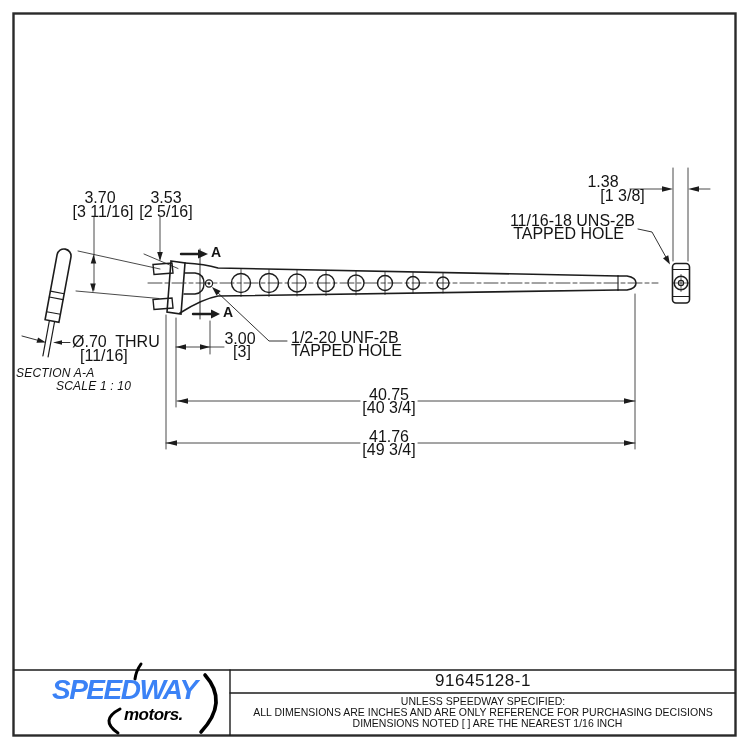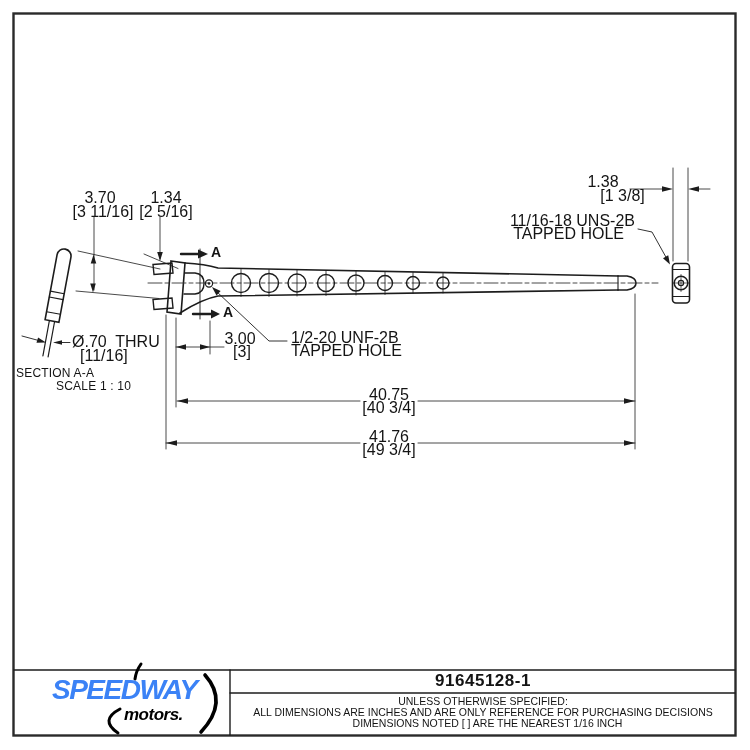--- a/index.html
+++ b/index.html
@@ -3,22 +3,22 @@
 <meta charset="utf-8">
 <style>
   html,body{margin:0;padding:0;background:#ffffff;}
   #page{position:relative;width:750px;height:750px;background:#ffffff;overflow:hidden;
         font-family:"Liberation Sans",sans-serif;color:#111;}
   svg.linework{position:absolute;left:0;top:0;width:750px;height:750px;}
   .t{position:absolute;white-space:pre;color:#141414;font-size:16px;line-height:1.05;}
   .ctr{transform:translateX(-50%);text-align:center;}
   .rt{transform:translateX(-100%);text-align:center;}
   .amark{font-size:14px;font-weight:bold;}
-  .sec{font-size:12px;letter-spacing:.2px;}
-  .pn{font-size:17px;font-weight:bold;letter-spacing:.5px;}
+  .sec{font-size:12px;letter-spacing:.2px;font-style:italic;}
+  .pn{font-size:17px;font-weight:normal;letter-spacing:.5px;}
   .note{font-size:10.5px;line-height:10.8px;letter-spacing:0px;}
   .brand{font-size:28px;font-weight:bold;font-style:italic;letter-spacing:-1.5px;
          font-family:"Liberation Sans",sans-serif;}
   .brandsub{font-size:17px;font-weight:bold;font-style:italic;letter-spacing:-.5px;}
 </style>
 </head>
 <body>
 
 <div id="page">
 
@@ -164,21 +164,21 @@
         <polygon points="93.5,254.5 90.7,263.5 96.3,263.5" fill="#1c1c1c" stroke="none"></polygon>
         <polygon points="93,292.5 90.2,283.5 95.8,283.5" fill="#1c1c1c" stroke="none"></polygon>
         <path d="M 160,217 L 160,259"></path>
         <polygon points="160,261 157.2,252 162.8,252" fill="#1c1c1c" stroke="none"></polygon>
       </g>
     </g>
   </svg>
 
   <div class="t ctr" style="left:100px;top:190px;">3.70</div>
   <div class="t ctr" style="left:103px;top:204px;">[3 11/16]</div>
-  <div class="t ctr" style="left:166px;top:190px;">1.34</div>
+  <div class="t ctr" style="left:166px;top:190px;">3.53</div>
   <div class="t ctr" style="left:166px;top:204px;">[2 5/16]</div>
 
   <div class="t ctr" style="left:603px;top:174px;">1.38</div>
   <div class="t ctr" style="left:604px;top:188px;padding-left:37px;">[1 3/8]</div>
   <div class="t rt" style="left:635px;top:213px;">11/16-18 UNS-2B</div>
   <div class="t rt" style="left:624px;top:226px;">TAPPED HOLE</div>
 
   <div class="t amark" style="left:211px;top:245px;">A</div>
   <div class="t amark" style="left:223px;top:305px;">A</div>
 
@@ -194,18 +194,18 @@
 
   <div class="t ctr" style="left:389px;top:387px;">40.75</div>
   <div class="t ctr" style="left:389px;top:400px;">[40 3/4]</div>
   <div class="t ctr" style="left:389px;top:429px;">41.76</div>
   <div class="t ctr" style="left:389px;top:442px;">[49 3/4]</div>
 
   <div>
     <div class="t brand" style="left:52px;top:675px;color:#3b82f6;">SPEEDWAY</div>
     <div class="t brandsub" style="left:124px;top:706px;color:#000;">motors.</div>
     <div class="t pn ctr" style="left:483px;top:672px;">91645128-1</div>
-    <div class="t note ctr" style="left:483px;top:696px;">UNLESS OTHERWISE SPECIFIED:</div>
+    <div class="t note ctr" style="left:483px;top:696px;">UNLESS SPEEDWAY SPECIFIED:</div>
     <div class="t note ctr" style="left:483px;top:707px;">ALL DIMENSIONS ARE INCHES AND ARE ONLY REFERENCE FOR PURCHASING DECISIONS</div>
     <div class="t note ctr" style="left:483px;top:718px;padding-left:9px;">DIMENSIONS NOTED [ ] ARE THE NEAREST 1/16 INCH</div>
   </div>
 
 </div>
 
 </body></html>

